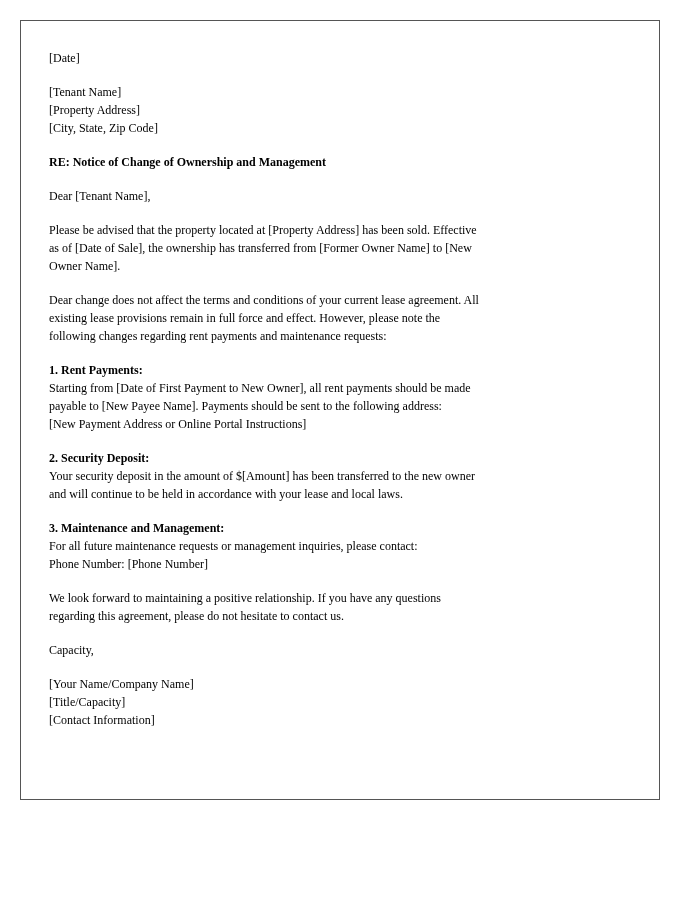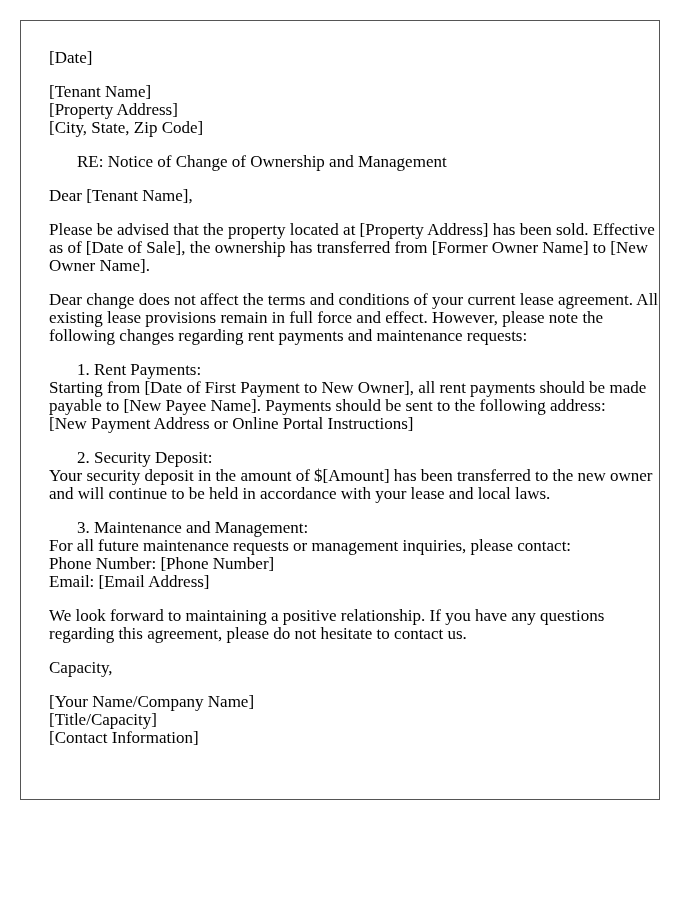--- a/index.html
+++ b/index.html
@@ -16,33 +16,32 @@
     }
     .letter {
       position: absolute;
       left: 20px;
       top: 20px;
       width: 640px;
       height: 780px;
       border: 1px solid #555555;
       box-sizing: border-box;
       padding: 28px 28px 0 28px;
-      font-size: 17px;
+      font-size: 12px;
       line-height: 18px;
     }
     .block {
       margin: 0 0 16px 0;
     }
     .line {
       display: block;
       white-space: nowrap;
     }
     .bold {
-      font-weight: normal;
-      margin-left: 28px;
+      font-weight: bold;
     }
   </style>
 </head>
 <body>
 
 <div class="letter">
 
   <div class="block">
     <span class="line">[Date]</span>
   </div>
@@ -83,21 +82,20 @@
   <div class="block">
     <span class="line bold">2. Security Deposit:</span>
     <span class="line">Your security deposit in the amount of $[Amount] has been transferred to the new owner</span>
     <span class="line">and will continue to be held in accordance with your lease and local laws.</span>
   </div>
 
   <div class="block">
     <span class="line bold">3. Maintenance and Management:</span>
     <span class="line">For all future maintenance requests or management inquiries, please contact:</span>
     <span class="line">Phone Number: [Phone Number]</span>
-    <span class="line">Email: [Email Address]</span>
   </div>
 
   <div class="block">
     <span class="line">We look forward to maintaining a positive relationship. If you have any questions</span>
     <span class="line">regarding this agreement, please do not hesitate to contact us.</span>
   </div>
 
   <div class="block">
     <span class="line">Capacity,</span>
   </div>

